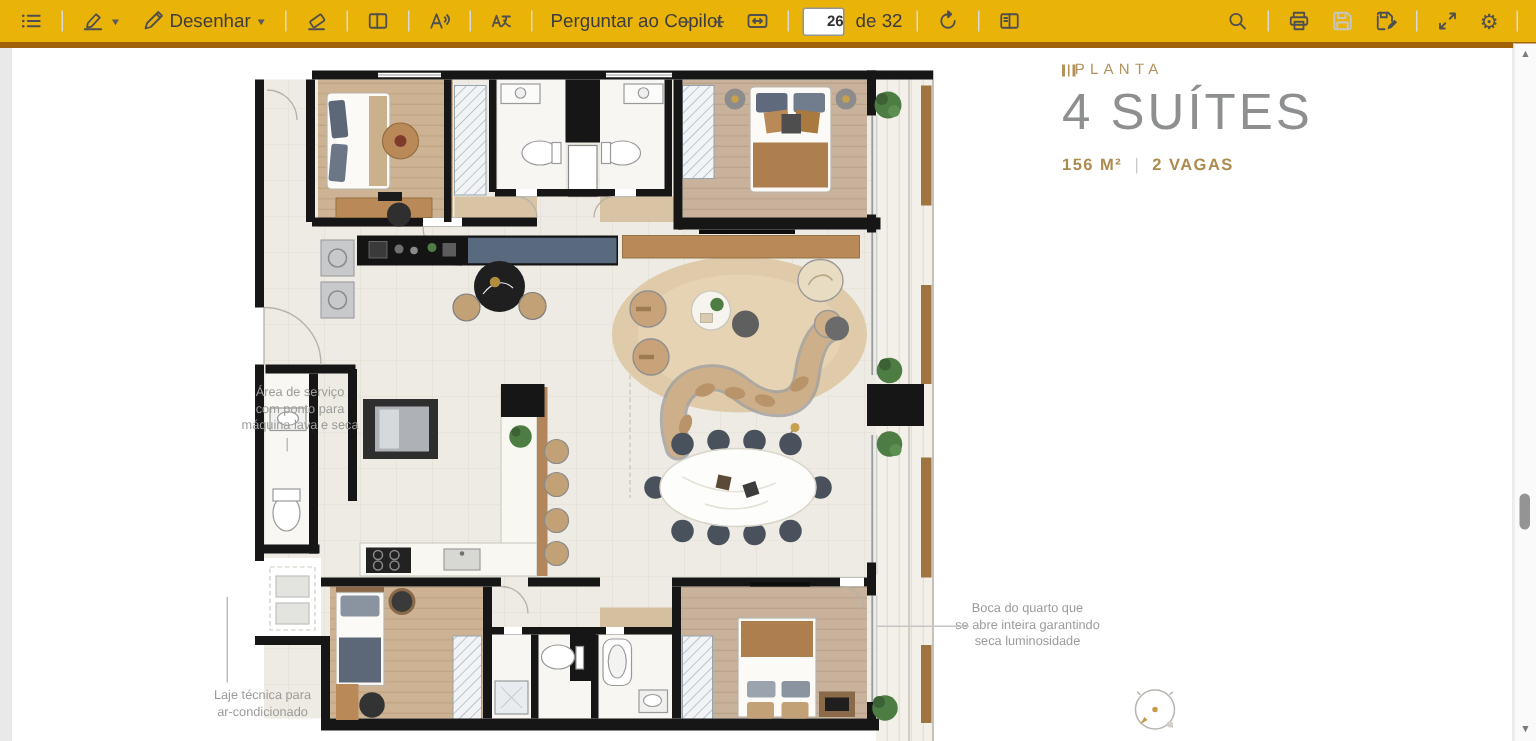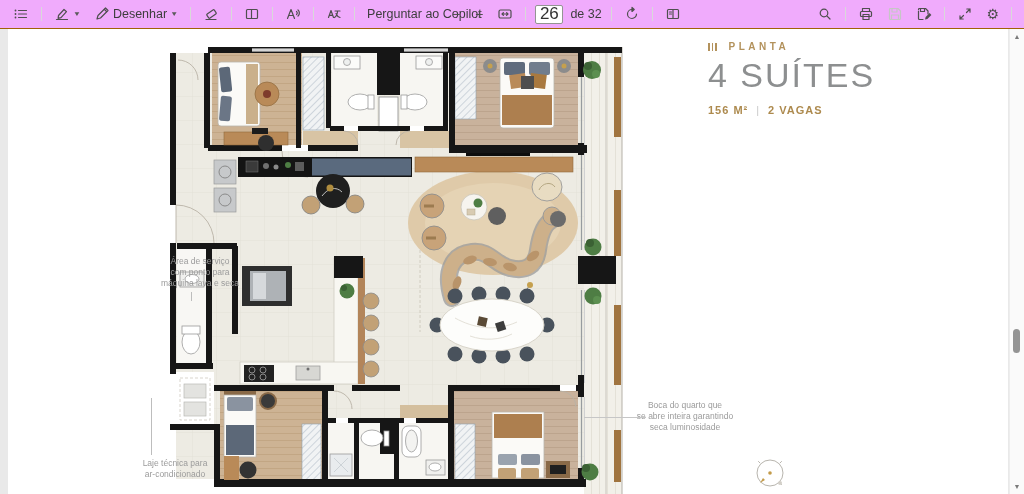--- a/index.html
+++ b/index.html
@@ -1,37 +1,37 @@
 <!DOCTYPE html>
 <html><head>
 <meta charset="utf-8">
 <style>
   html,body{margin:0;padding:0;background:#e9e9e9;font-family:"Liberation Sans",sans-serif;}
   .stage{position:relative;width:1024px;height:494px;overflow:hidden;background:#e9e9e9;}
   
-  .toolbar{position:absolute;left:0;top:0;width:1024px;height:28px;background:#f0abfc;border-bottom:1px solid #a16207;color:#3d3d3d;font-size:12.5px;z-index:5;}
+  .toolbar{position:absolute;left:0;top:0;width:1024px;height:28px;background:#eab308;border-bottom:4px solid #a16207;color:#3d3d3d;font-size:12.5px;z-index:5;}
   .tgroup{position:absolute;top:0;height:28px;display:flex;align-items:center;gap:7px;}
   .tg-left{left:10px;}
   .tg-center{left:448px;}
   .tg-right{right:10px;}
   .tbtn{display:flex;align-items:center;gap:3px;padding:2px 3px;border-radius:3px;cursor:pointer;}
   .tsep{width:1px;height:14px;background:#d9d9d9;margin:0 2px;}
   .ticon{display:inline-flex;width:16px;height:16px;align-items:center;justify-content:center;}
   .ticon svg{stroke:#4f4f4f;fill:none;stroke-width:1.2;stroke-linecap:round;stroke-linejoin:round;}
   .ticon.disabled svg{stroke:#c6c6c6;}
   .chev{font-size:8px;color:#5a5a5a;transform:scaleY(.8);}
-  .pageinput{width:26px;height:17px;border:1px solid #949494;border-radius:2px;text-align:center;font-size:17px;color:#333;padding:0;background:#fff;}
+  .pageinput{width:26px;height:17px;border:1px solid #949494;border-radius:2px;text-align:right;font-size:10px;color:#333;padding:0;background:#fff;font-weight:bold;}
   .gearchar{font-size:14px;color:#4f4f4f;line-height:1;}
   .mathbtn{font-size:14px;color:#4f4f4f;padding:0 4px;cursor:pointer;}
   
   .page{position:absolute;left:8px;top:29px;width:1000px;height:465px;background:#ffffff;}
   .planwrap{position:absolute;left:162px;top:11px;width:460px;height:454px;}
   
   .titleblock{position:absolute;left:700px;top:12px;width:220px;}
-  .eyebrow{display:flex;align-items:center;gap:12px;color:#b3925c;font-size:10px;letter-spacing:3.5px;font-weight:bold;}
+  .eyebrow{display:flex;align-items:center;gap:0;color:#b3925c;font-size:10px;letter-spacing:3.5px;font-weight:normal;}
   .bars{display:inline-flex;gap:2px;}
   .bars i{display:block;width:1.5px;height:8px;background:#b3925c;}
   .bigtitle{margin-top:4px;font-size:34px;font-weight:300;color:#8d8f90;letter-spacing:2px;}
   .subline{margin-top:9px;display:flex;align-items:flex-start;gap:8px;font-size:11px;font-weight:bold;color:#ad8a4e;letter-spacing:1px;}
   .subline .vd{color:#c9c9c9;font-weight:normal;}
   
   .anno{position:absolute;color:#9b9b9b;font-size:8.5px;line-height:11px;text-align:center;}
   .leader-v{position:absolute;width:1px;background:#bdbdbd;}
   .leader-h{position:absolute;height:1px;background:#c6c6c6;}
   

